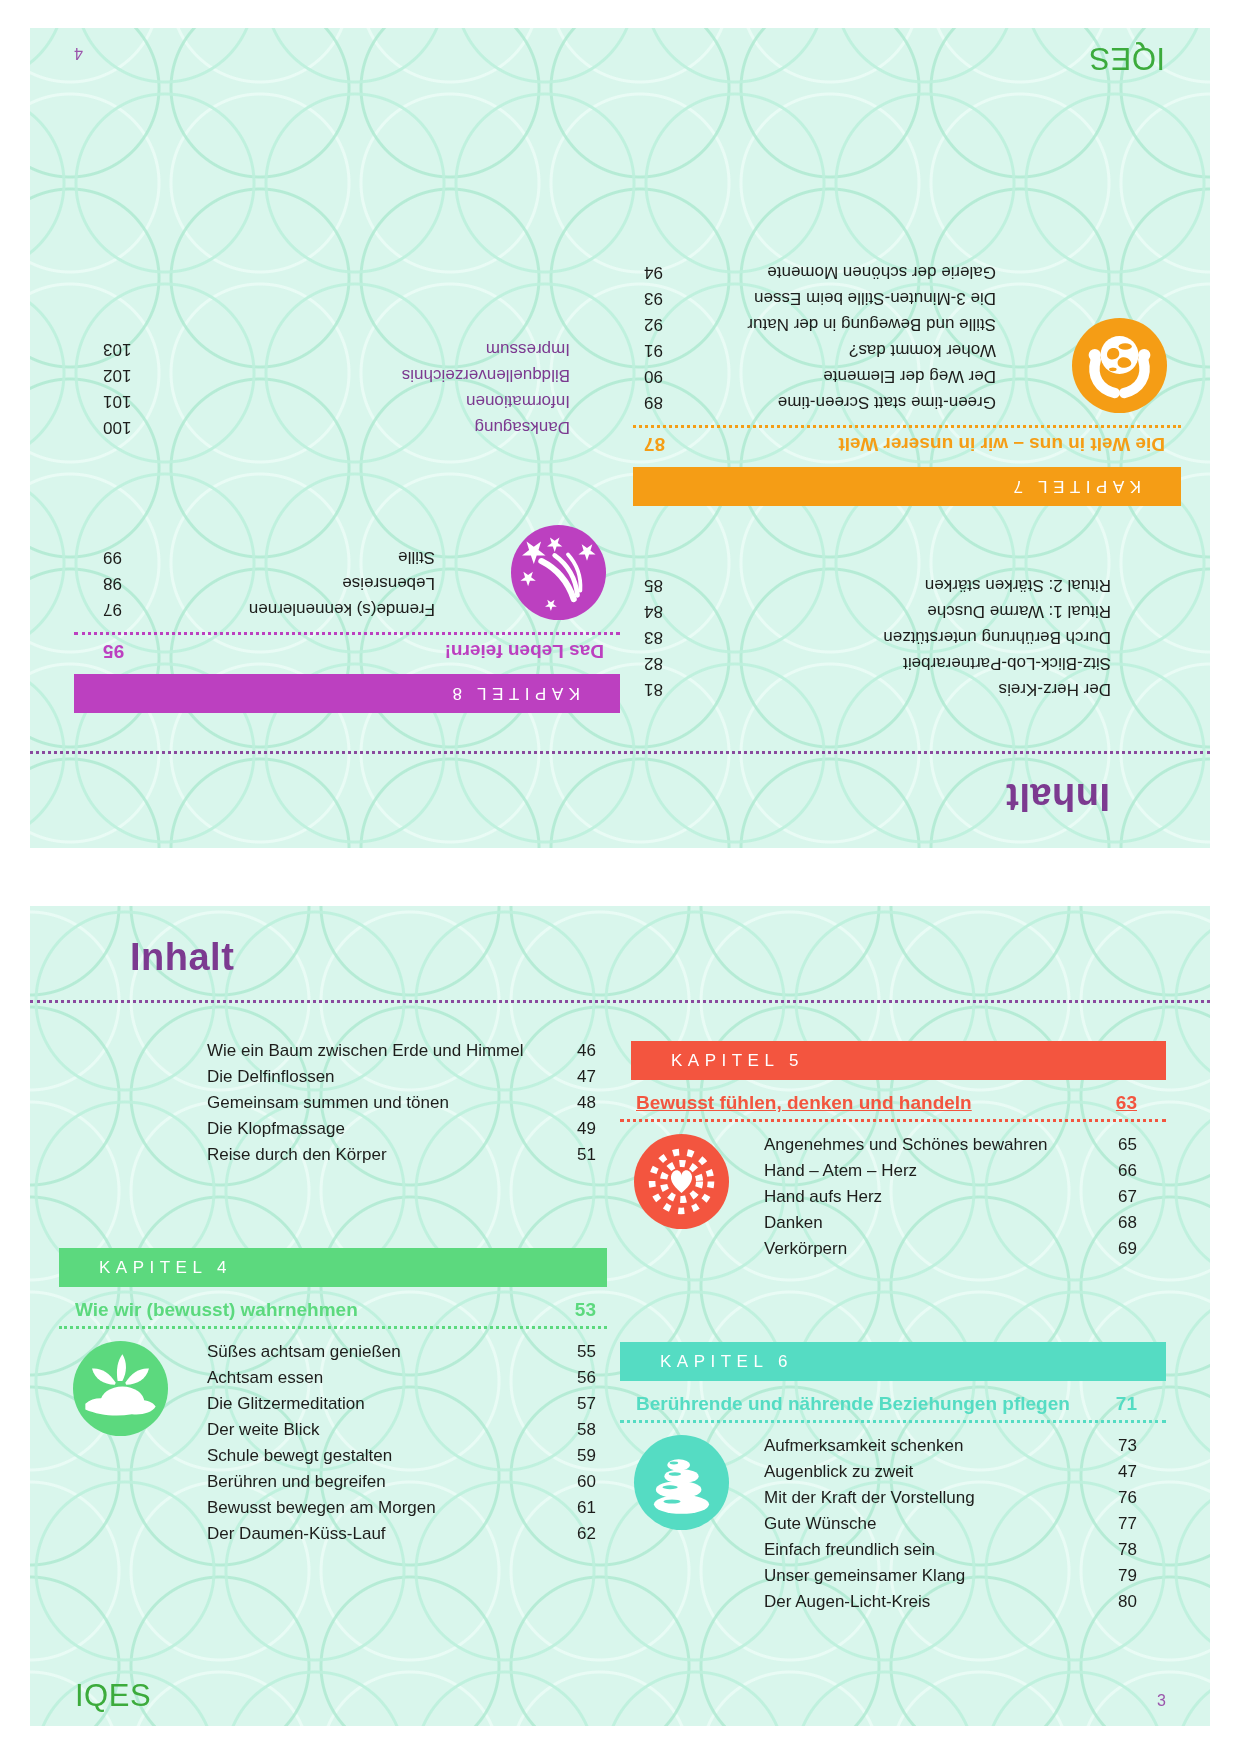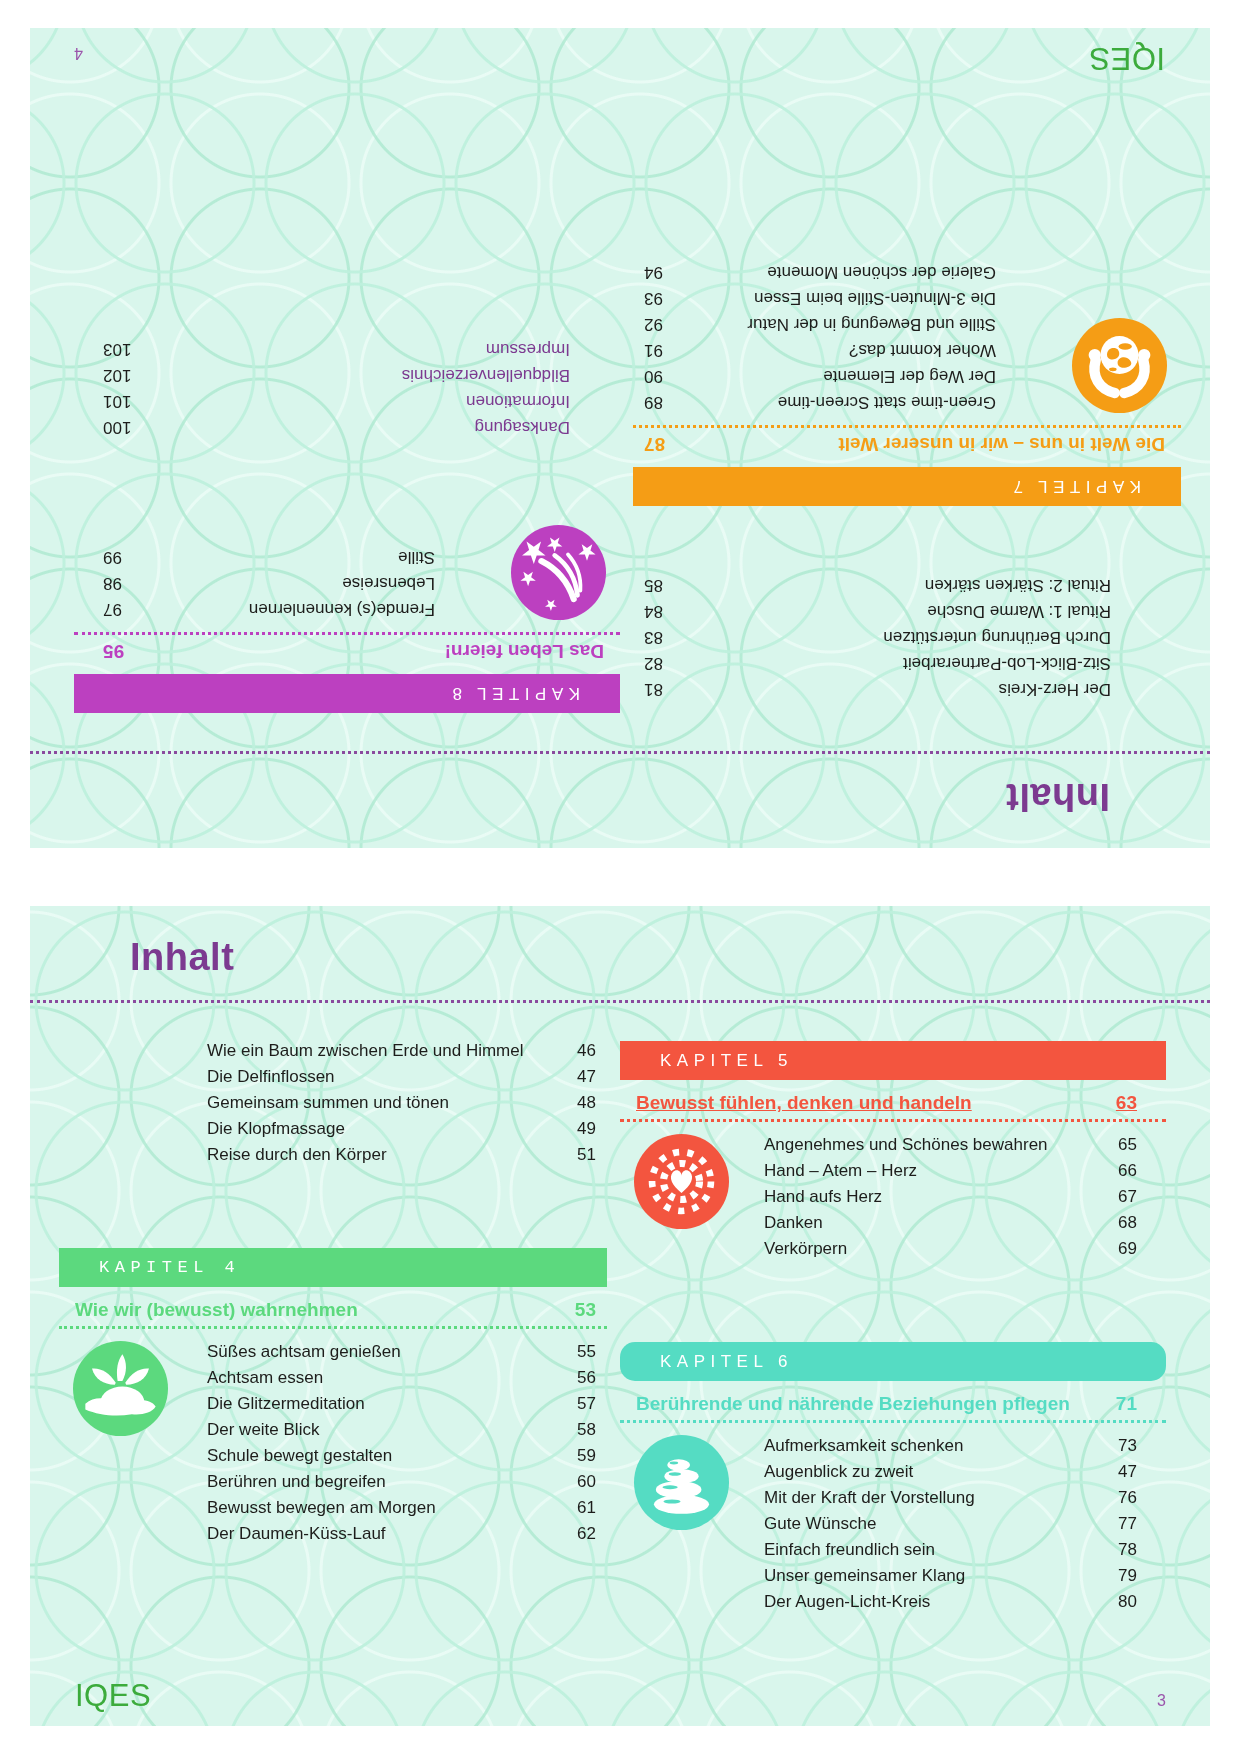--- a/index.html
+++ b/index.html
@@ -48,23 +48,23 @@
   .ch-head{display:flex;align-items:baseline;margin-top:12px;padding-left:16px;font-size:19px;font-weight:bold;}
   .col-left .ch-head{padding-right:11px;}
   .col-right .ch-head{padding-right:29px;}
   .ch-head .num{margin-left:auto;}
   .ch-rule{margin-top:5px;border-top:3px dotted;}
   .ch-body{position:relative;margin-top:10px;min-height:100px;}
   .icon{position:absolute;left:14px;top:2px;width:95px;height:95px;border-radius:50%;}
   .icon svg{display:block;width:100%;height:100%;}
 
   
-  .ch--green  .banner{background:#5cd97e;font-family:Liberation Mono, monospace;} .ch--green  .ch-head{color:#5cd97e;gap:40px;} .ch--green  .ch-rule{border-color:#5cd97e;} .ch--green  .icon{background:#5cd97e;}
-  .ch--coral  .banner{background:#f3553f;} .ch--coral  .ch-head{color:#f3553f;text-decoration:underline;} .ch--coral  .ch-rule{border-color:#f3553f;} .ch--coral  .icon{background:#f3553f;}
-  .ch--teal   .banner{background:#55dcc3;border-radius:15px;} .ch--teal   .ch-head{color:#55dcc3;} .ch--teal   .ch-rule{border-color:#55dcc3;} .ch--teal   .icon{background:#55dcc3;}
+  .ch--green  .banner{background:#5cd97e;} .ch--green  .ch-head{color:#5cd97e;gap:40px;} .ch--green  .ch-rule{border-color:#5cd97e;} .ch--green  .icon{background:#5cd97e;}
+  .ch--coral  .banner{background:#f3553f;margin-left:11px;} .ch--coral  .ch-head{color:#f3553f;text-decoration:underline;} .ch--coral  .ch-rule{border-color:#f3553f;} .ch--coral  .icon{background:#f3553f;}
+  .ch--teal   .banner{background:#55dcc3;} .ch--teal   .ch-head{color:#55dcc3;} .ch--teal   .ch-rule{border-color:#55dcc3;} .ch--teal   .icon{background:#55dcc3;}
   .ch--orange .banner{background:#f59d15;} .ch--orange .ch-head{color:#f59d15;} .ch--orange .ch-rule{border-color:#f59d15;} .ch--orange .icon{background:#f59d15;}
   .ch--magenta .banner{background:#bc40c0;} .ch--magenta .ch-head{color:#bc40c0;} .ch--magenta .ch-rule{border-color:#bc40c0;} .ch--magenta .icon{background:#bc40c0;}
 
   
   .backmatter{position:absolute;left:0;right:0;top:408px;}
   .backmatter .row{padding-left:50px;padding-right:29px;}
   .backmatter .lbl{color:#7c3a90;}
 
   .logo{position:absolute;left:45px;bottom:12px;font-size:31px;color:#3cab3c;letter-spacing:0.5px;}
   .pagenum{position:absolute;right:44px;bottom:16px;font-size:16px;color:#9b55ab;}

